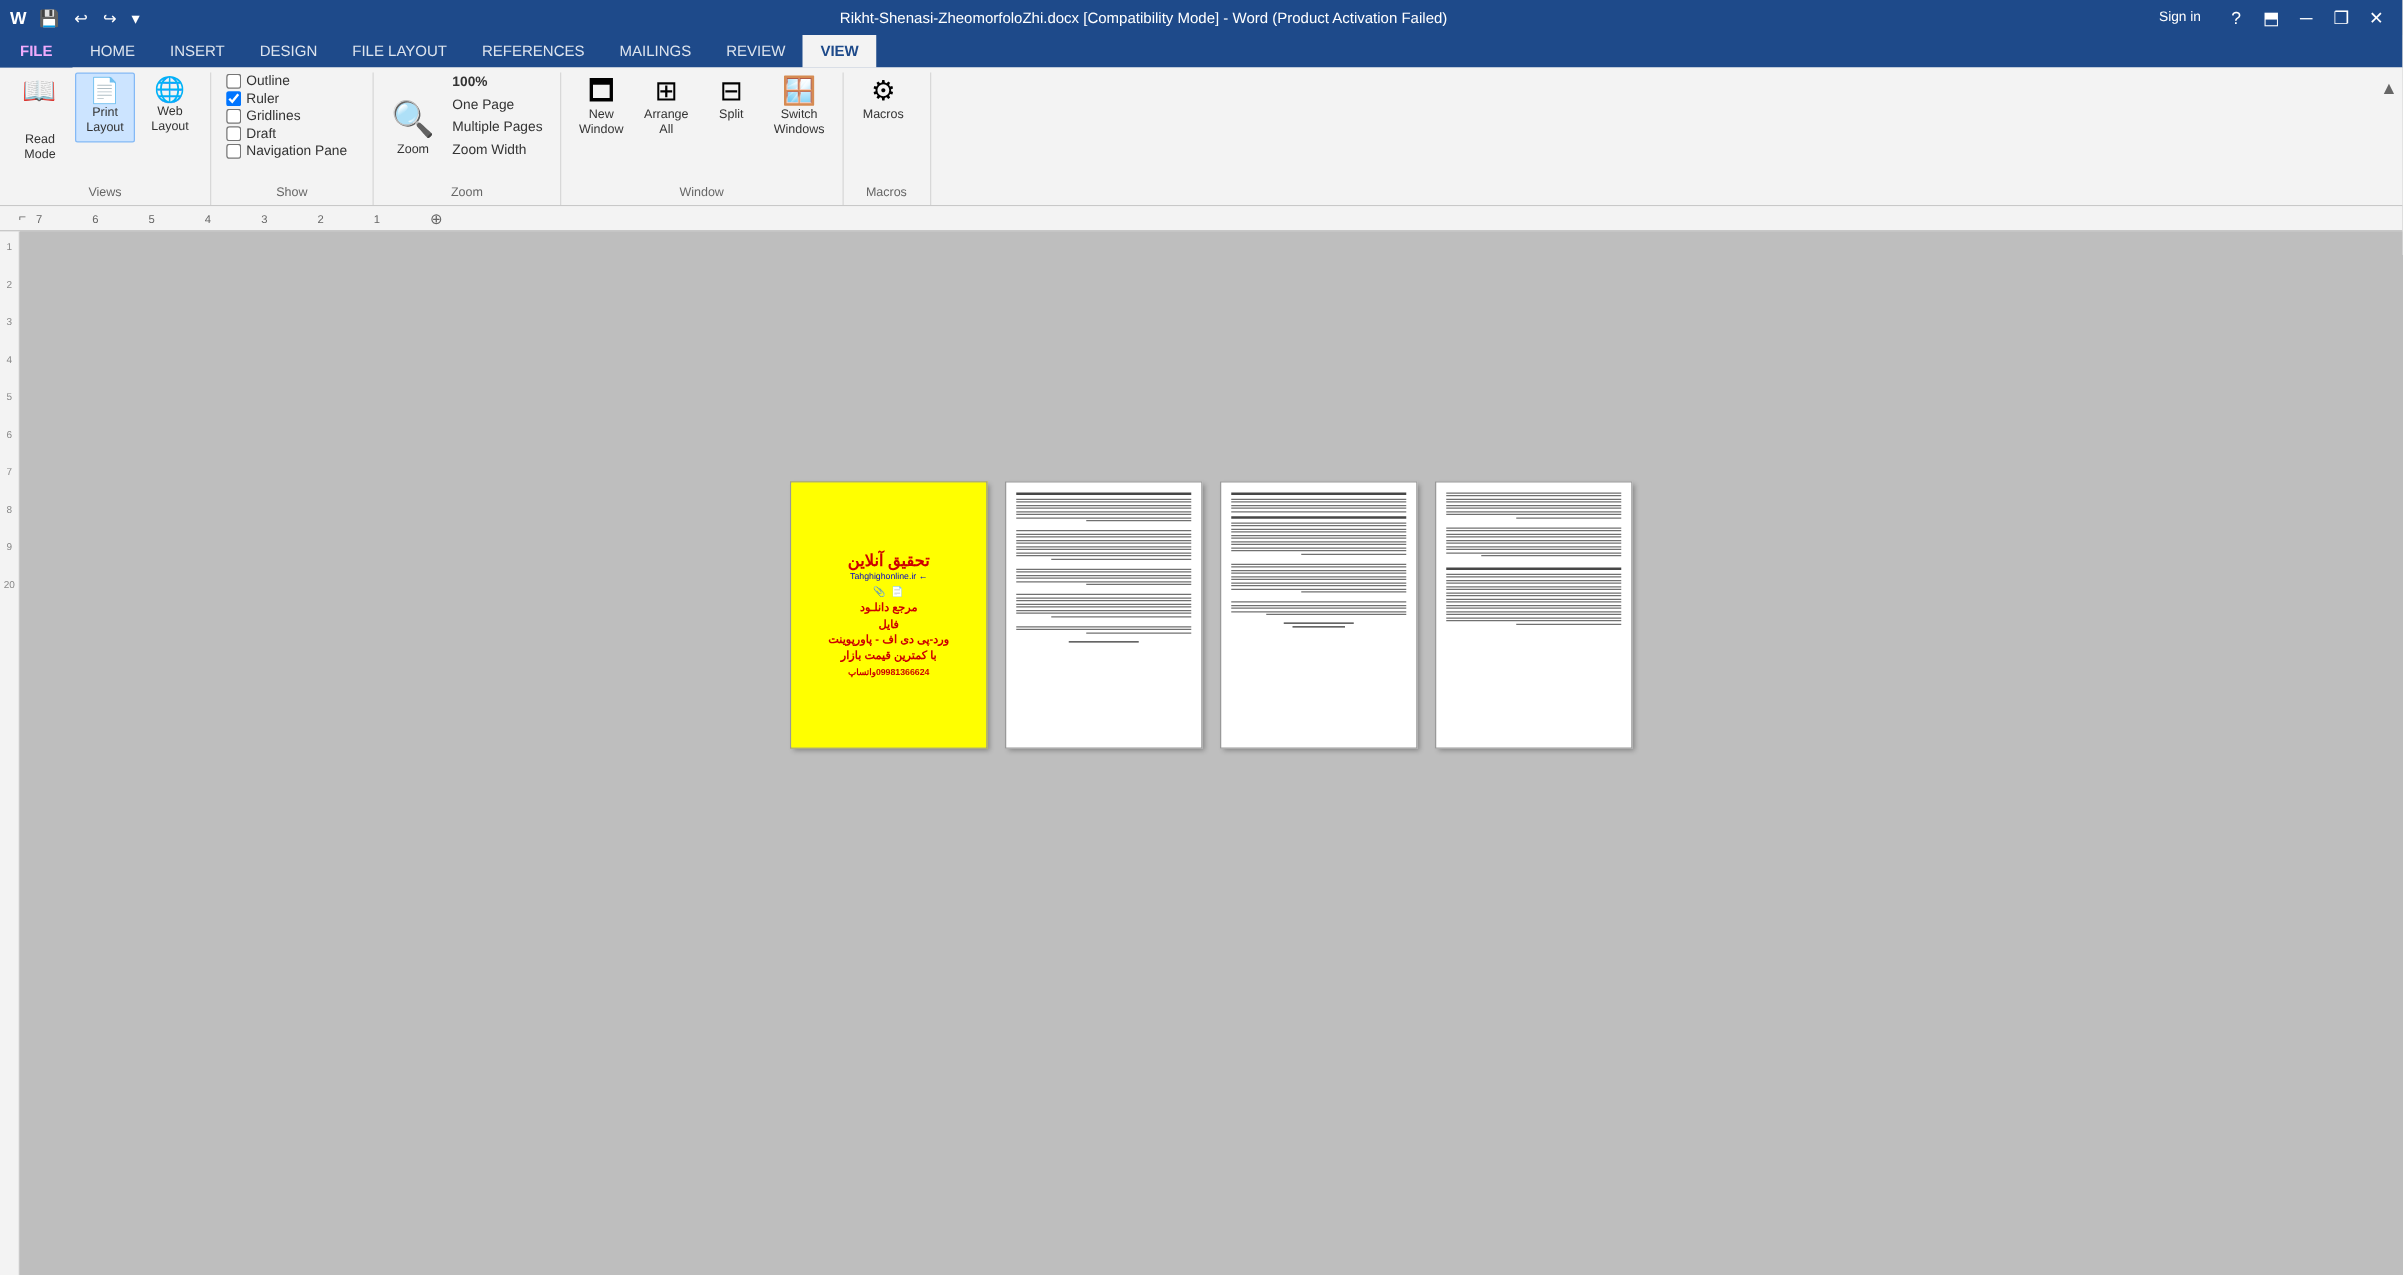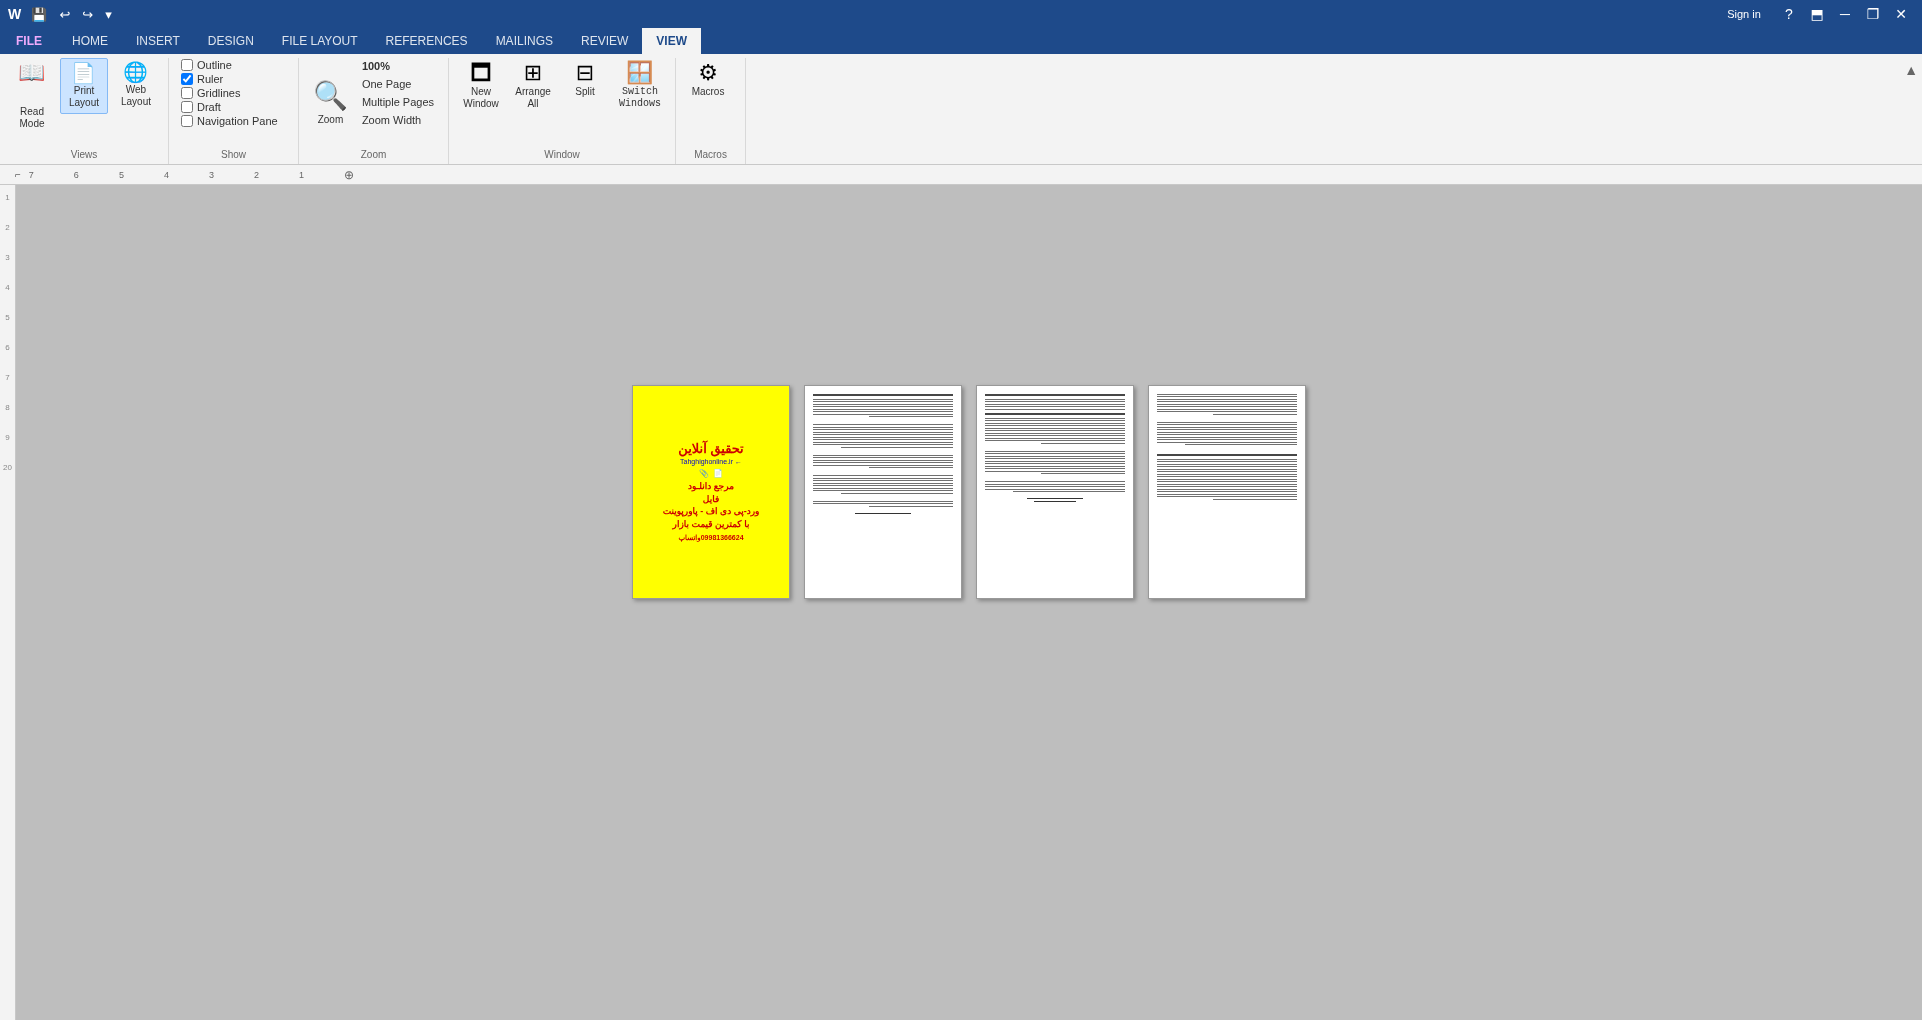--- a/index.html
+++ b/index.html
@@ -81,20 +81,21 @@
 <div class="title-bar">
   <div class="title-bar-left">
     <span style="color:white; font-weight:bold; font-size:14px;">W</span>
     <div class="quick-access">
       <button class="qa-btn">💾</button>
       <button class="qa-btn">↩</button>
       <button class="qa-btn">↪</button>
       <button class="qa-btn">▾</button>
     </div>
   </div>
+  <div class="title-bar-center">Rikht-Shenasi-ZheomorfoloZhi.docx [Compatibility Mode] - Word (Product Activation Failed)</div>
   <div class="title-bar-right">
     <button class="title-bar-btn" style="font-size:11px; width:60px;">Sign in</button>
     <button class="title-bar-btn">?</button>
     <button class="title-bar-btn">⬒</button>
     <button class="title-bar-btn">─</button>
     <button class="title-bar-btn">❐</button>
     <button class="title-bar-btn close">✕</button>
   </div>
 </div>
 
@@ -188,21 +189,21 @@
           <span class="icon" style="font-size:22px;">⊞</span>
           <span class="label" style="white-space:pre-line;">Arrange
 All</span>
         </button>
         <button class="ribbon-btn-large">
           <span class="icon" style="font-size:22px;">⊟</span>
           <span class="label" style="white-space:pre-line;">Split</span>
         </button>
         <button class="ribbon-btn-large">
           <span class="icon" style="font-size:22px;">🪟</span>
-          <span class="label" style="white-space:pre-line;font-family:Liberation Mono, monospace;">Switch
+          <span class="label" style="white-space:pre-line;">Switch
 Windows</span>
         </button>
       </div>
       <span class="ribbon-group-label">Window</span>
     </div>
 
     <div class="ribbon-group macros-group" style="min-width:70px;">
       <div class="ribbon-group-items">
         <button class="ribbon-btn-large">
           <span class="icon" style="font-size:22px;">⚙</span>

